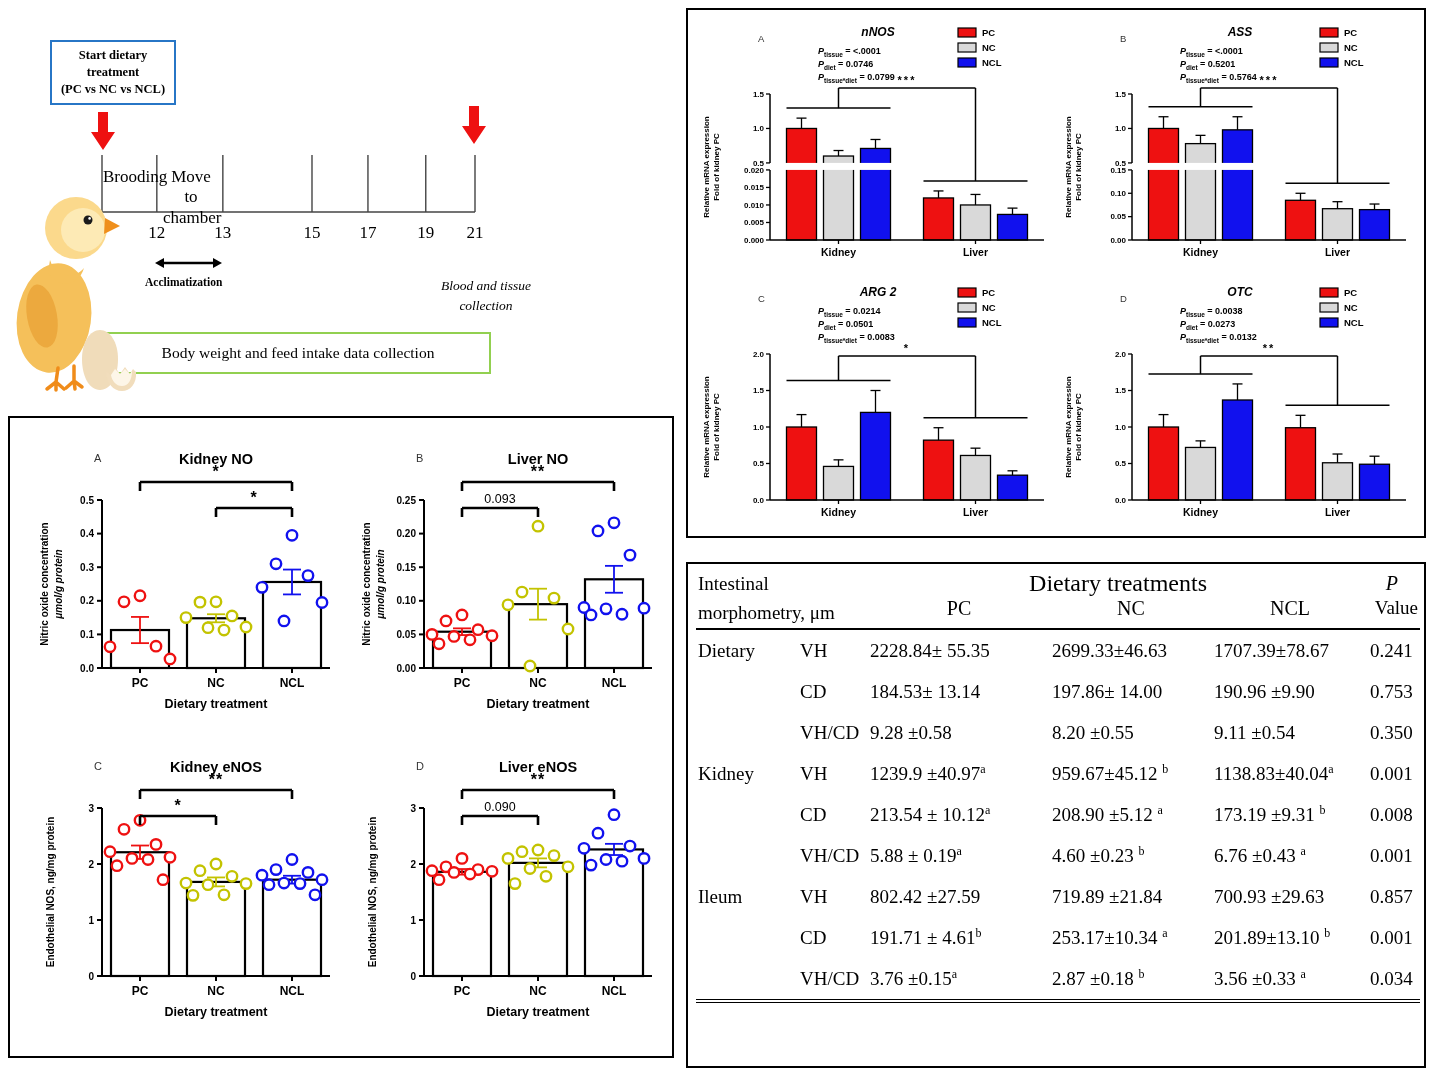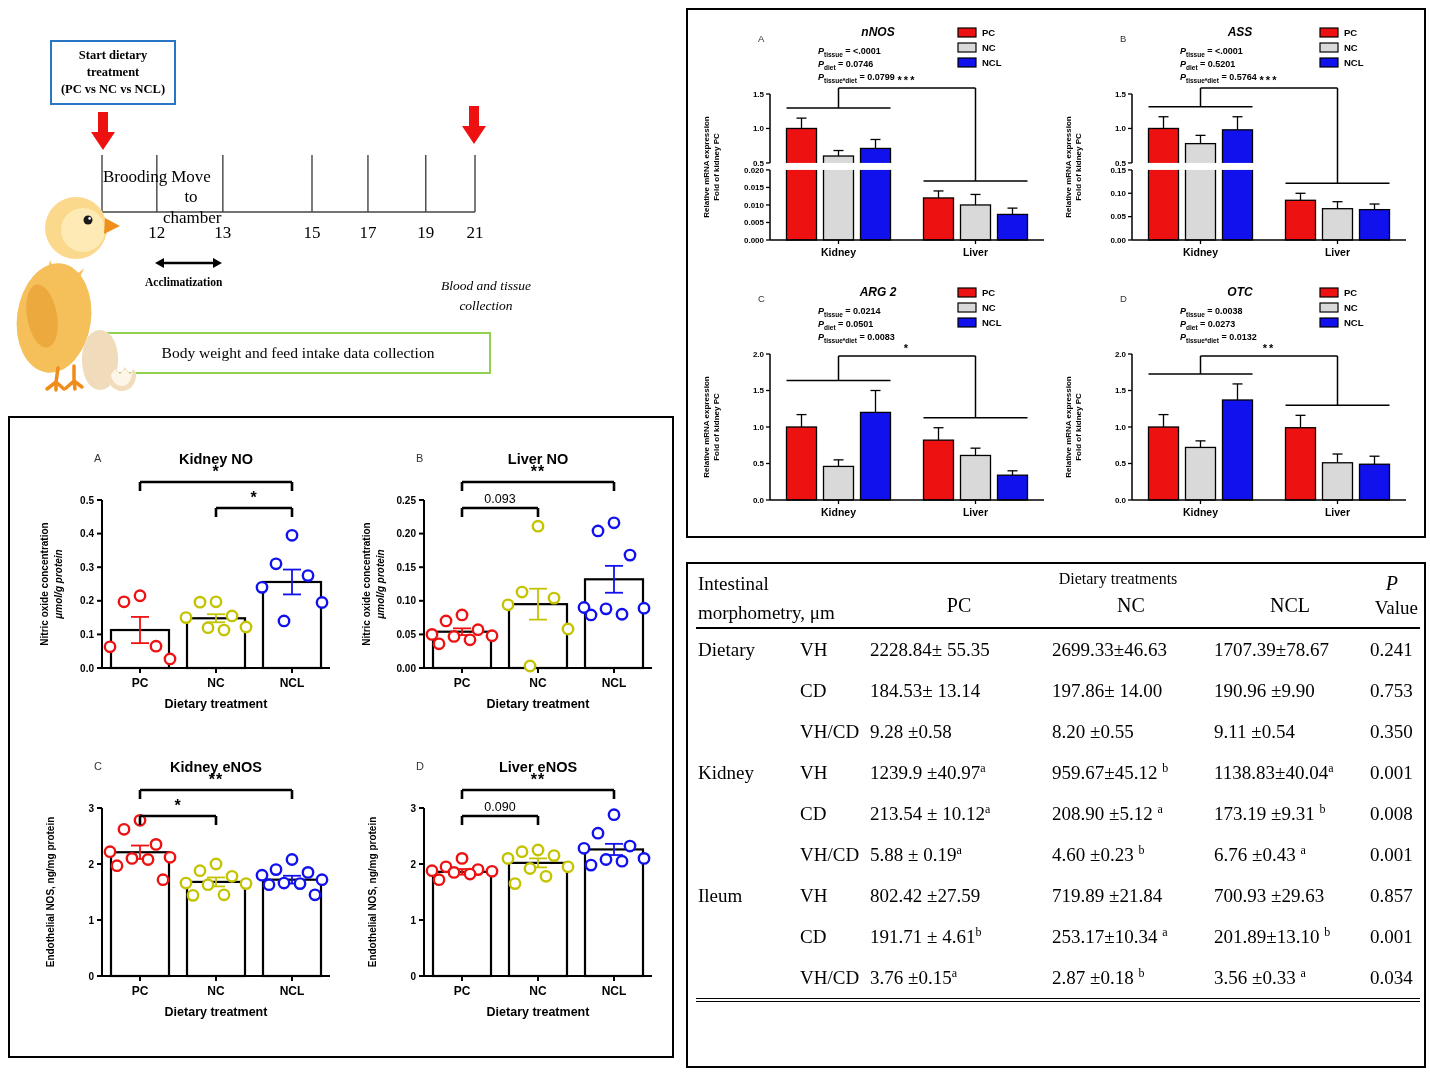--- a/index.html
+++ b/index.html
@@ -19,21 +19,21 @@
   .mrna-panel{left:686px;top:8px;width:740px;height:530px;border:2.5px solid #000;box-sizing:border-box;background:#fff;}
   .table-panel{left:686px;top:542px;width:740px;height:506px;border:2.5px solid #000;box-sizing:border-box;
                background:#fff;padding:2px 6px 8px 8px;margin-top:20px;}
   .chart-host{position:absolute;}
   
   table.morph{width:100%;border-collapse:collapse;table-layout:fixed;
               font-family:"Liberation Serif",serif;font-size:19px;color:#000;}
   table.morph td{padding:0 2px;overflow:hidden;}
   tr.hdr1 td{vertical-align:top;padding-top:4px;}
   td.rowhdr{line-height:1.5;word-wrap:break-word;font-size:19px;}
-  td.c-dt{text-align:center;font-size:16px;padding-top:8px;}
+  td.c-dt{text-align:center;font-size:24px;padding-top:8px;}
   td.c-p{text-align:right;font-size:19px;line-height:1.3;}
   td.c-p .pit{font-style:italic;padding-right:20px;font-size:20px;}
   tr.hdr2 td{text-align:center;font-size:20px;padding-bottom:8px;}
   tr.hdr2 td, td.rowhdr, td.c-p{border-bottom:2.5px solid #000;}
   tbody td{height:41px;vertical-align:middle;}
   tbody tr:last-child td{border-bottom:4px double #000;}
   tbody sup{font-size:12px;}
 </style>
 </head>
 <body>

